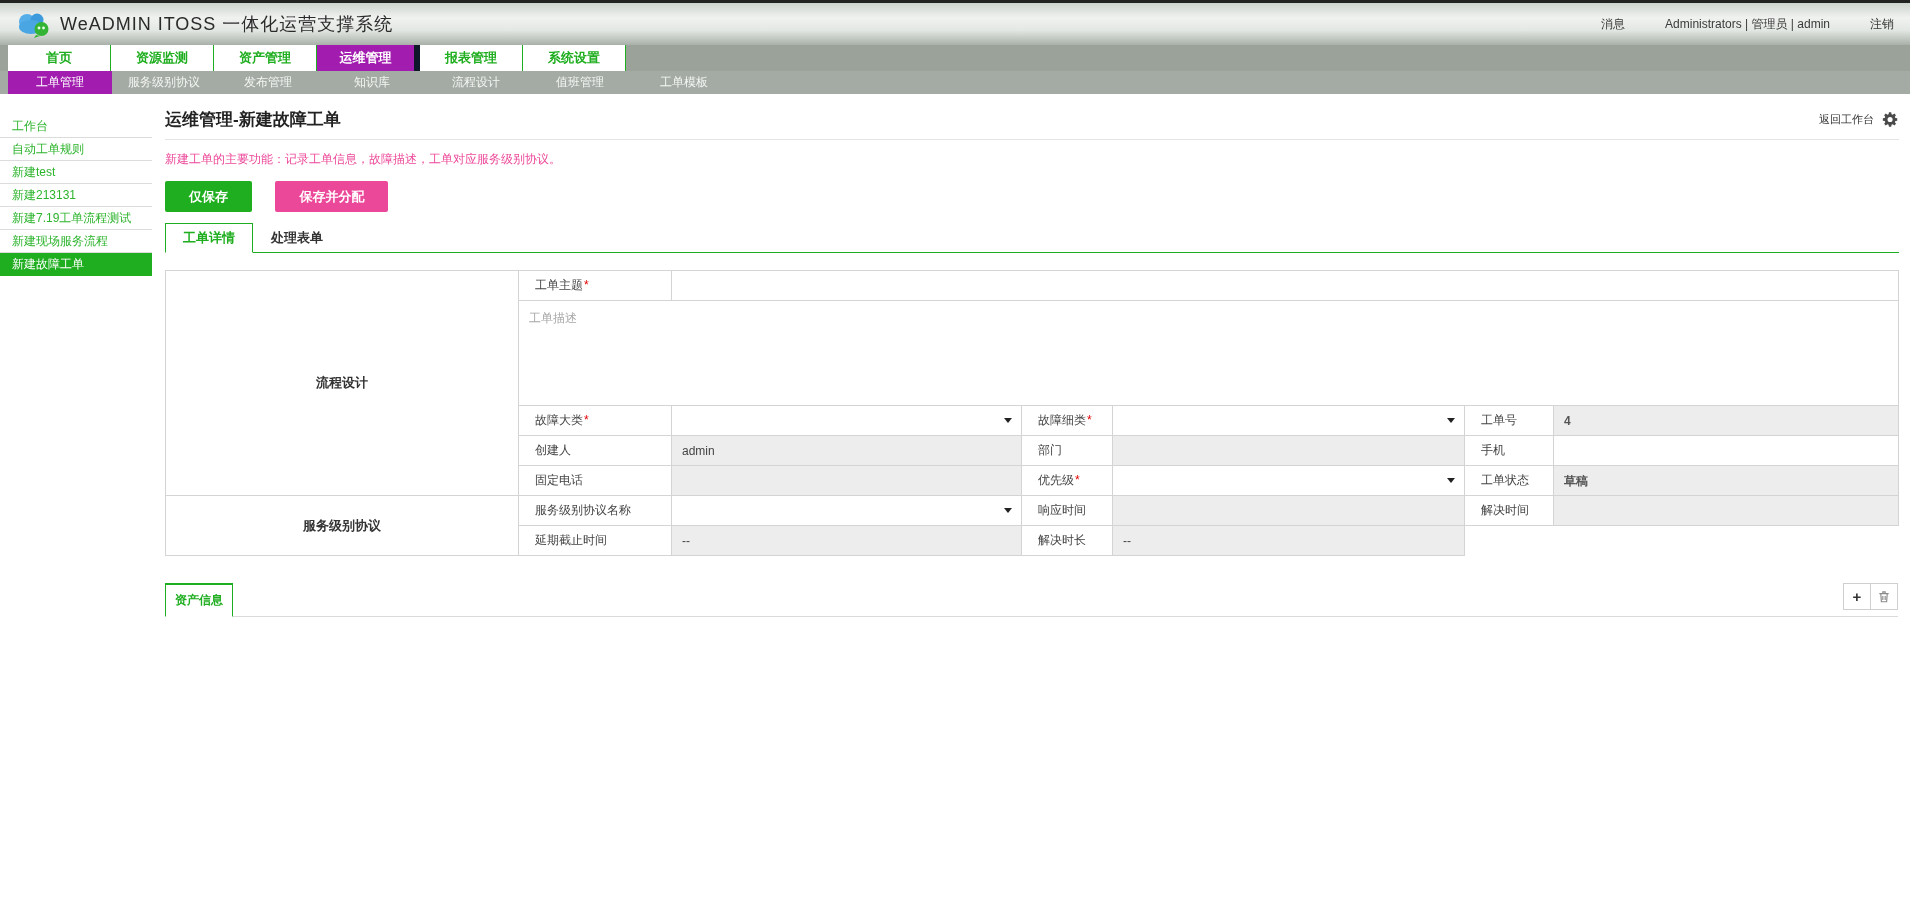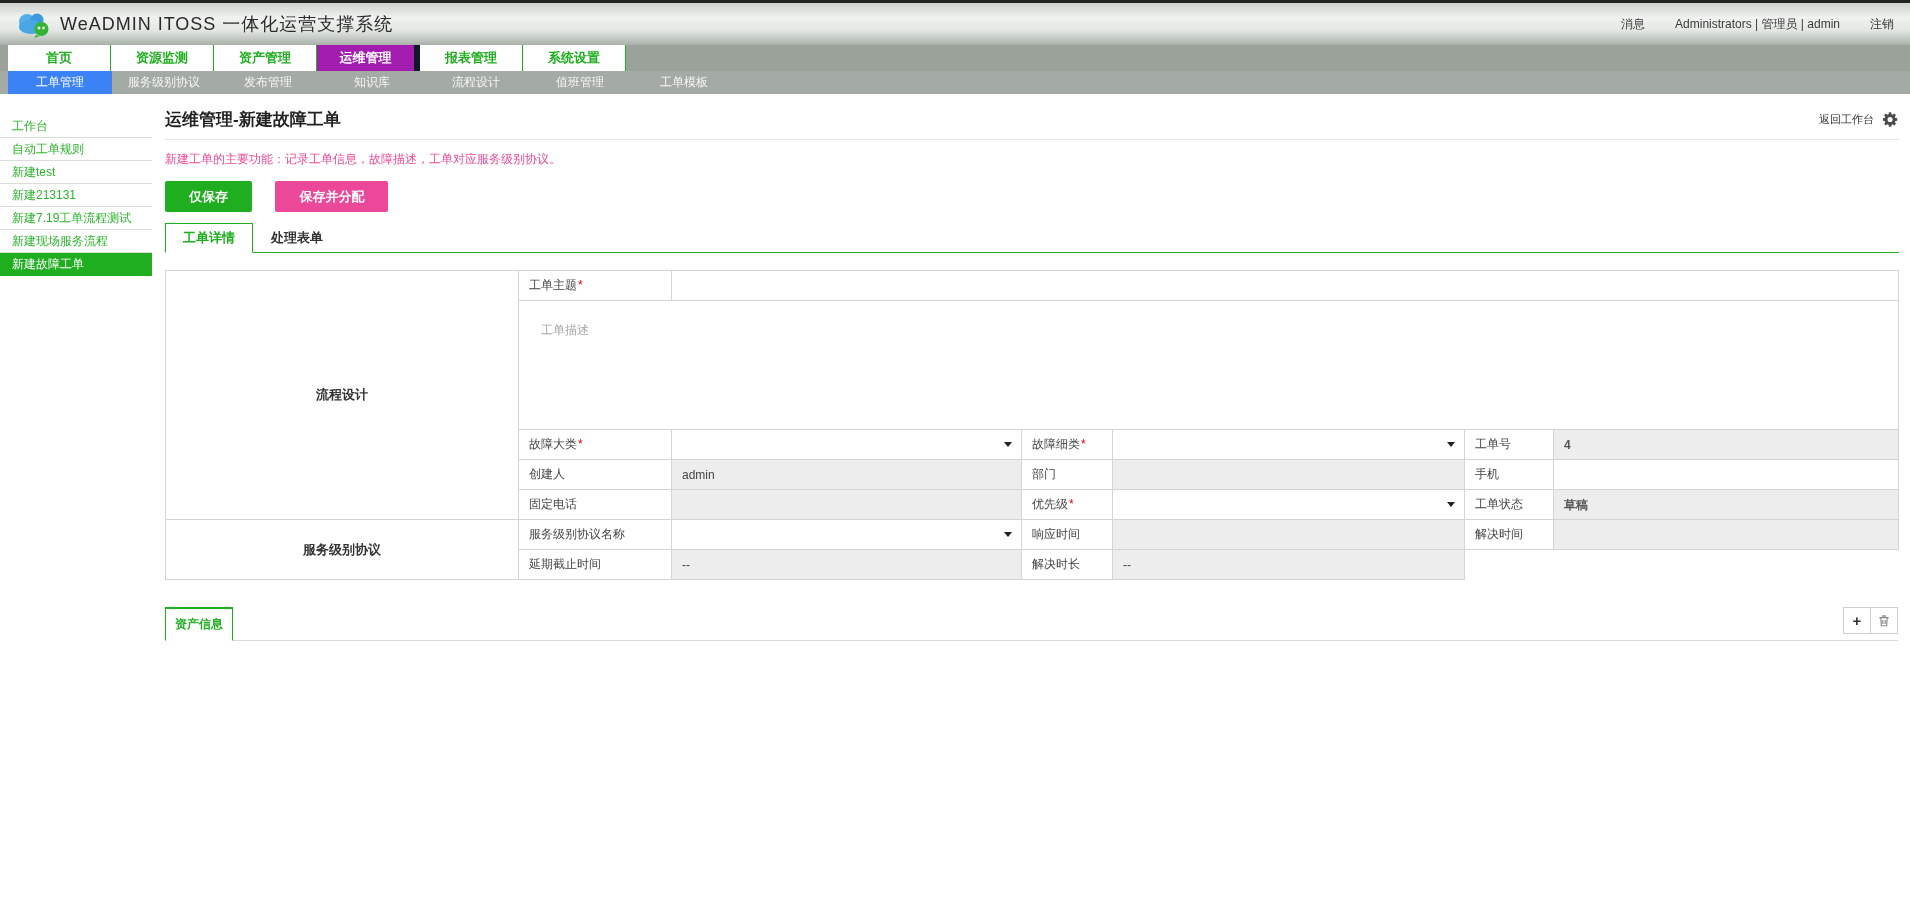--- a/index.html
+++ b/index.html
@@ -5,36 +5,36 @@
   * { box-sizing: border-box; margin: 0; padding: 0; }
   html,body { width:1910px; height:914px; overflow:hidden; background:#fff;
     font-family:"Liberation Sans","DejaVu Sans",sans-serif; }
 
   
   .topbar { height:45px; border-top:3px solid #202320;
     background:linear-gradient(180deg,#cdd3cd 0%,#f0f2f0 35%,#e3e7e3 65%,#a9b0a9 100%);
     display:flex; align-items:center; }
   .logo { margin-left:16px; width:36px; height:28px; flex:0 0 auto; }
   .topbar-title { font-size:18px; color:#2a2a2a; margin-left:8px; letter-spacing:1px; }
-  .topbar-right { margin-left:auto; margin-right:16px; display:flex; gap:30px;
+  .topbar-right { margin-left:auto; margin-right:16px; display:flex; gap:40px;
     font-size:12px; color:#3a3a3a; align-items:center; }
   .topbar-right span { cursor:pointer; }
 
   
   .mainnav { height:26px; background:#9aa29a; display:flex; padding-left:8px; }
   .mainnav .tab { width:103px; background:#fff; color:#1fae1f; font-weight:bold;
     font-size:13px; display:flex; align-items:center; justify-content:center;
     border-right:1px solid #1fae1f; cursor:pointer; }
   .mainnav .tab.active { background:#a21caf; color:#fff; border-right:6px solid #0f172a; }
 
   
   .subnav { height:23px; background:#a4aba4; display:flex; padding-left:8px;
     font-size:12px; color:#f4f6f4; }
   .subnav .item { width:104px; display:flex; align-items:center; justify-content:center; cursor:pointer; }
-  .subnav .item.active { background:#3b82f6; color:#fff; }
+  .subnav .item.active { background:#a21caf; color:#fff; }
 
   
   .main { display:flex; align-items:flex-start; }
   .sidebar { width:152px; flex:0 0 auto; padding-top:21px; }
   .sidebar .item { height:23px; line-height:22px; padding-left:12px; font-size:12px;
     color:#2db42d; border-bottom:1px solid #dcdcdc; cursor:pointer; white-space:nowrap; }
   .sidebar .item.active { background:#1fae1f; color:#fff; border-bottom-color:#1fae1f; }
 
   .content { flex:1 1 auto; padding:14px 12px 0 13px; }
 
@@ -59,33 +59,33 @@
   .tabs .dtab { width:88px; display:flex; align-items:center; justify-content:center;
     font-size:13px; font-weight:bold; color:#333; cursor:pointer; }
   .tabs .dtab.active { border:1px solid #1fae1f; border-bottom:1px solid #fff;
     margin-bottom:-1px; background:#fff; color:#1fae1f; }
 
   
   table.form { border-collapse:collapse; width:1733px; margin-top:17px;
     font-size:12px; color:#444; table-layout:fixed; }
   table.form td { border:1px solid #d4d4d4; height:30px; }
   td.group { text-align:center; font-weight:bold; font-size:13px; color:#333; background:#fff; }
-  td.lbl { padding-left:10px; background:#fff; white-space:nowrap; }
+  td.lbl { padding-left:16px; background:#fff; white-space:nowrap; }
   .req { color:#e20000; margin-left:1px; }
   td.fld { padding:0; background:#fff; position:relative; }
   td.fld.ro { background:#ededed; }
   td.fld .val { padding:0 10px; line-height:28px; color:#444; }
   td.fld .val.bold { font-weight:bold; color:#555; }
   .cell-input { width:100%; height:28px; border:none; outline:none; background:transparent;
     padding:0 10px; font:inherit; color:#333; }
   .cell-select { width:100%; height:28px; cursor:pointer; }
   .arrow-down { position:absolute; right:9px; top:12px; width:0; height:0;
     border-left:4px solid transparent; border-right:4px solid transparent;
     border-top:5px solid #222; }
-  td.txta { padding:12px;border-radius:9px; }
+  td.txta { padding:0;border-radius:9px; }
   .cell-textarea { width:100%; height:104px; border:none; outline:none; resize:none;
     padding:9px 10px; font:inherit; font-size:12px; color:#333; display:block; }
   .cell-textarea::placeholder { color:#a6a6a6; }
 
   
   .assets-bar { margin-top:25px; width:1733px; display:flex; align-items:flex-end;
     border-bottom:1px solid #dadada; height:36px; position:relative; }
   .assets-tab { width:68px; height:34px; margin-bottom:-1px; background:#fff;
     border:1px solid #1fae1f; border-top:2px solid #1fae1f; border-bottom:1px solid #fff;
     color:#1fae1f; font-weight:bold; font-size:12px; display:flex; align-items:center;

